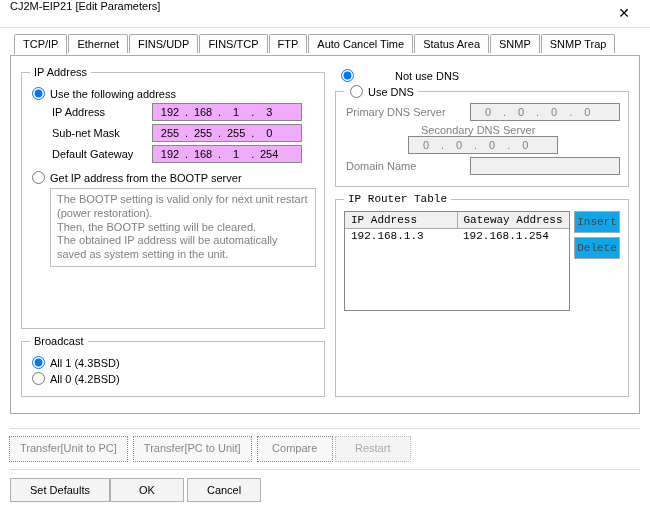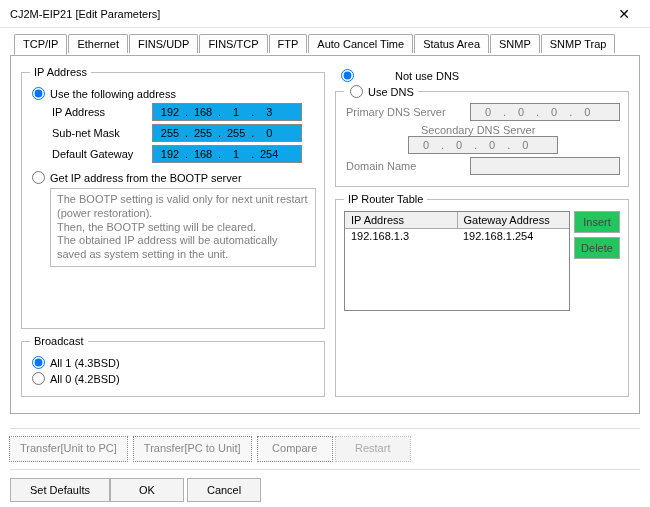--- a/index.html
+++ b/index.html
@@ -9,21 +9,21 @@
     font-size: 11px;
     background: #fff;
     color: #000;
     width: 650px;
     height: 507px;
     overflow: hidden;
   }
   .titlebar {
     height: 28px;
     display: flex;
-    align-items: center;
+    align-items: flex-start;
     justify-content: space-between;
     padding: 0 6px 0 10px;
     border-bottom: 1px solid #e5e5e5;
   }
   .close-btn {
     width: 40px; height: 26px;
     display: flex; align-items: center; justify-content: center;
     font-size: 14px; cursor: default;
   }
   .content { padding: 4px 10px 6px 10px; }
@@ -70,21 +70,21 @@
   legend { padding: 0 4px; font-size: 11px; }
 
   .radio-row, .field-row { display: flex; align-items: center; margin: 3px 0; }
   .radio-row input[type=radio] { margin: 0 5px 0 2px; }
   .field-row { margin-left: 22px; }
   .field-label { width: 100px; }
   .field-label-r { width: 124px; }
 
   .ip-box {
     border: 1px solid #888;
-    background: #0ea5e9;
+    background: #f0abfc;
     display: flex; align-items: center;
     height: 18px;
     padding: 0 2px;
     width: 150px;
   }
   .ip-box.disabled { background: #f0f0f0; color: #808080; }
   .ip-box .oct { width: 30px; text-align: center; }
   .ip-box .dot { color: #000; }
   .ip-box.disabled .dot { color: #808080; }
 
@@ -118,21 +118,21 @@
     border-right: 1px solid #aaa;
     border-bottom: 1px solid #aaa;
     font-size: 11px;
   }
   .rt-header-cell:last-child { border-right: none; }
   .rt-row { display: flex; }
   .rt-cell { flex: 1; padding: 1px 6px; }
   .rt-btns { display: flex; flex-direction: column; gap: 4px; }
   .small-btn {
     border: 1px solid #aaa;
-    background: #22c55e;
+    background: #0ea5e9;
     width: 46px; height: 22px;
     font-size: 11px;
     text-align: center;
     line-height: 20px;
     color: #444;
   }
 
   .bottom-area { padding: 6px 10px 0 10px; }
   .btn-row { padding: 6px 0; }
   .btn {
@@ -285,21 +285,21 @@
                 <span class="dot">.</span>
               <span class="oct">0</span>
             </div>
           </div>
           <div class="field-row" style="margin-left:2px;">
             <span class="field-label-r" style="color:#808080;">Domain Name</span>
             <div class="txt-input"></div>
           </div>
         </fieldset>
 
-        <fieldset style="flex:1;">
+        <fieldset style="flex:1;font-family:Liberation Mono, monospace;">
           <legend>IP Router Table</legend>
           <div class="router-table-wrap">
             <div class="router-table">
               <div class="rt-header">
                 <div class="rt-header-cell">IP Address</div>
                 <div class="rt-header-cell">Gateway Address</div>
               </div>
               <div class="rt-row">
                 <div class="rt-cell">192.168.1.3</div>
                 <div class="rt-cell">192.168.1.254</div>

